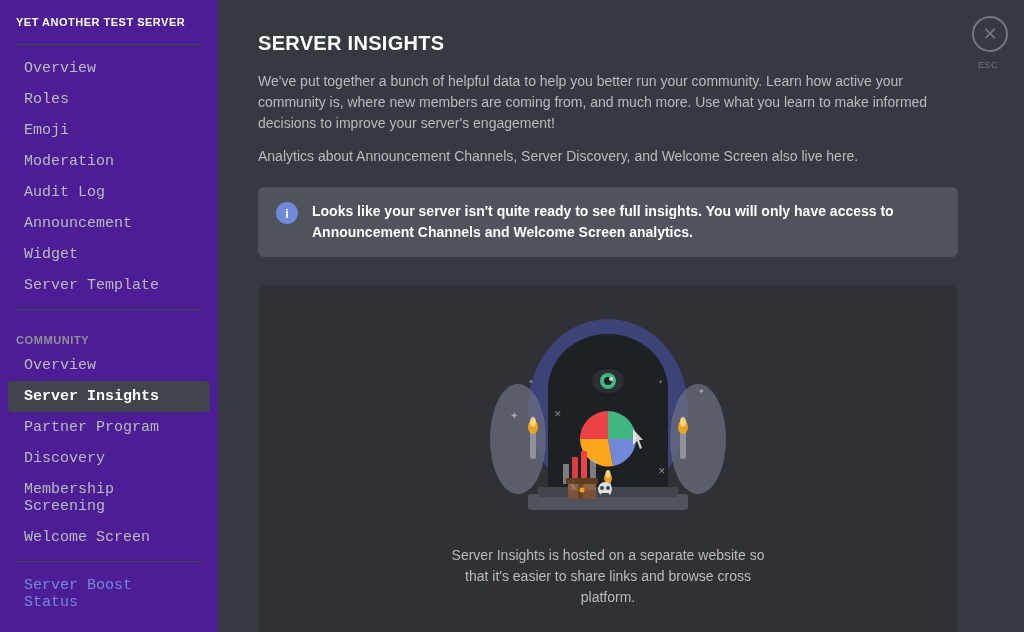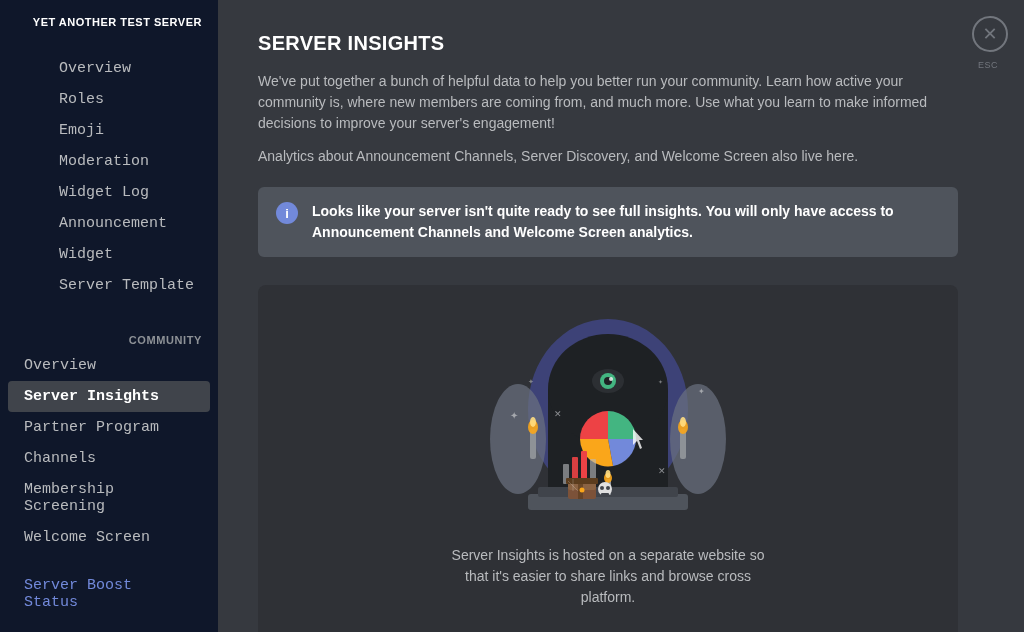--- a/index.html
+++ b/index.html
@@ -9,27 +9,26 @@
       background: #36393f;
       font-family: 'Whitney', 'Helvetica Neue', Helvetica, Arial, sans-serif;
       display: flex;
       overflow: hidden;
     }
 
     
     .sidebar {
       width: 218px;
       min-width: 218px;
-      background: #0f172a;
+      background: #4c1d95;
       height: 100%;
       overflow-y: auto;
       padding: 16px 0 0 0;
       display: flex;
       flex-direction: column;
-      align-items: flex-end;
     }
     .sidebar::-webkit-scrollbar { width: 4px; }
     .sidebar::-webkit-scrollbar-thumb { background: #202225; border-radius: 2px; }
 
     .server-name {
       color: #ffffff;
       font-size: 11px;
       font-weight: 700;
       letter-spacing: 0.5px;
       text-transform: uppercase;
@@ -211,35 +210,35 @@
 
 <aside class="sidebar">
   <div class="server-name">YET ANOTHER TEST SERVER</div>
   <div class="sidebar-divider"></div>
 
   <div id="main-nav">
       <div class="sidebar-item">Overview</div>
       <div class="sidebar-item">Roles</div>
       <div class="sidebar-item">Emoji</div>
       <div class="sidebar-item">Moderation</div>
-      <div class="sidebar-item">Widget Log</div>
+      <div class="sidebar-item">Audit Log</div>
       <div class="sidebar-item">Announcement</div>
       <div class="sidebar-item">Widget</div>
       <div class="sidebar-item">Server Template</div>
     </div>
 
   <div class="sidebar-divider"></div>
 
   <div class="section-label">COMMUNITY</div>
 
   <div id="community-nav">
       <div class="sidebar-item">Overview</div>
       <div class="sidebar-item active">Server Insights</div>
       <div class="sidebar-item">Partner Program</div>
-      <div class="sidebar-item">Channels</div>
+      <div class="sidebar-item">Discovery</div>
       <div class="sidebar-item">Membership Screening</div>
       <div class="sidebar-item">Welcome Screen</div>
     </div>
 
   <div class="sidebar-divider"></div>
 
   <div class="sidebar-item boost-status">Server Boost Status</div>
 </aside>
 
 <main class="main">

